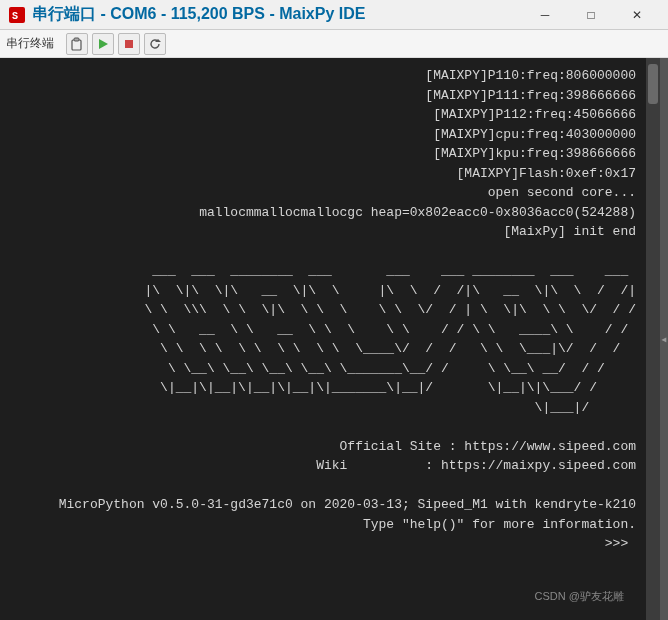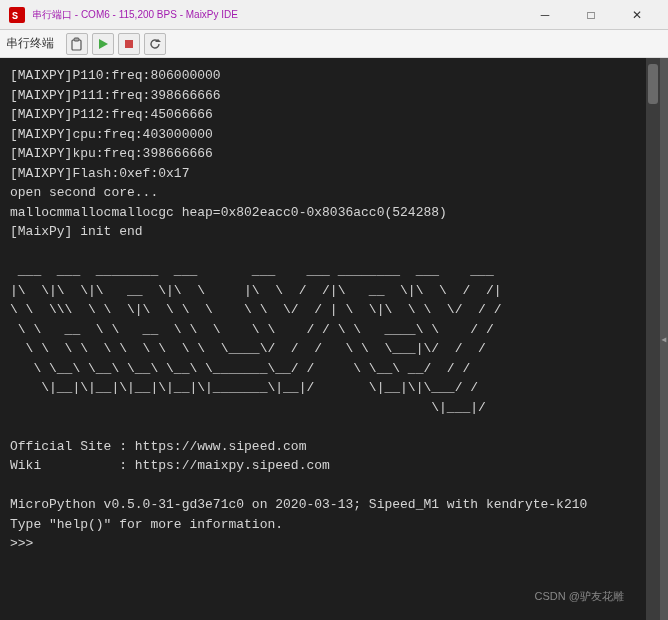--- a/index.html
+++ b/index.html
@@ -29,22 +29,23 @@
       align-items: center;
       justify-content: center;
     }
     .title-bar-icon svg {
       width: 16px;
       height: 16px;
     }
     .title-bar-text {
       flex: 1;
       font-family: 'Microsoft YaHei', Arial, sans-serif;
-      font-size: 10px;
-      color: #a21caf;
+      font-size: 16px;
+      color: #0369a1;
+      font-weight: bold;
     }
     .title-bar-controls {
       display: flex;
       gap: 0;
     }
     .title-btn {
       width: 46px;
       height: 30px;
       border: none;
       background: transparent;
@@ -83,20 +84,21 @@
       justify-content: center;
       font-size: 11px;
       color: #444;
       border-radius: 2px;
     }
 
     
     .main-area {
       display: flex;
       height: calc(620px - 30px - 28px);
+      text-align: right;
     }
 
     
     .terminal {
       flex: 1;
       background: #1e1e1e;
       color: #d4d4d4;
       font-family: 'Courier New', Courier, monospace;
       font-size: 13px;
       padding: 8px 10px;

